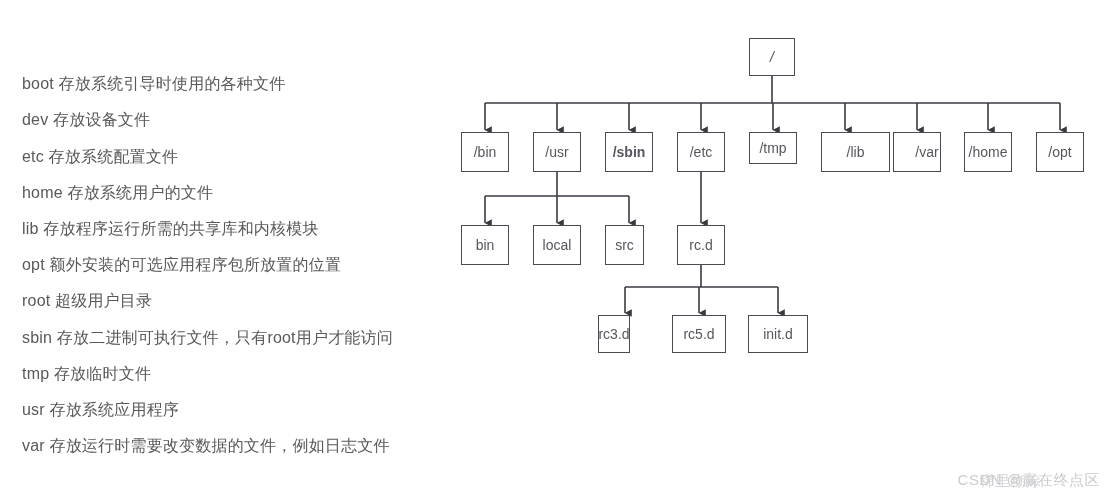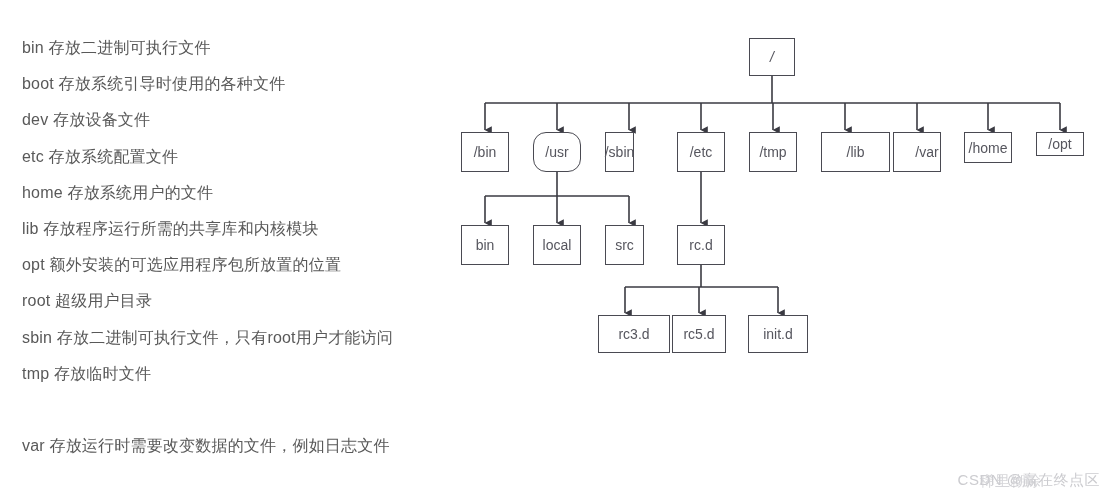--- a/index.html
+++ b/index.html
@@ -80,30 +80,30 @@
     left: 22px;
     top: 1px;
     color: #cfcfd3;
     opacity: 0.9;
   }
 </style>
 </head>
 <body>
 
 <div id="desc-list">
-    <div class="desc-line" style="top: 38px;">bin 存放二进制可执行文件</div>
     <div class="desc-line" style="top: 74.2px;">boot 存放系统引导时使用的各种文件</div>
     <div class="desc-line" style="top: 110.4px;">dev 存放设备文件</div>
     <div class="desc-line" style="top: 146.6px;">etc 存放系统配置文件</div>
     <div class="desc-line" style="top: 182.8px;">home 存放系统用户的文件</div>
     <div class="desc-line" style="top: 219px;">lib 存放程序运行所需的共享库和内核模块</div>
     <div class="desc-line" style="top: 255.2px;">opt 额外安装的可选应用程序包所放置的位置</div>
     <div class="desc-line" style="top: 327.6px;">sbin 存放二进制可执行文件，只有root用户才能访问</div>
     <div class="desc-line" style="top: 291.4px;">root 超级用户目录</div>
     <div class="desc-line" style="top: 363.8px;">tmp 存放临时文件</div>
+    <div class="desc-line" style="top: 400px;">usr 存放系统应用程序</div>
     <div class="desc-line" style="top: 436.2px;">var 存放运行时需要改变数据的文件，例如日志文件</div>
   </div>
 
 <div id="tree">
   <svg id="svg-edges" viewBox="0 0 1108 494">
     <defs>
       <marker id="arrow" markerWidth="9" markerHeight="9" refX="4.2" refY="7.4" orient="auto" markerUnits="userSpaceOnUse">
         <path d="M0.4,0.6 L4.2,7.8 L8.0,0.6 Z" fill="#3a3a42"></path>
       </marker>
     </defs>
@@ -127,33 +127,33 @@
         <path d="M701,172 L701,223" marker-end="url(#arrow)"></path>
         <path d="M701,265 L701,287"></path>
         <path d="M625,287 L778,287"></path>
         <path d="M625,287 L625,313" marker-end="url(#arrow)"></path>
         <path d="M699,287 L699,313" marker-end="url(#arrow)"></path>
         <path d="M778,287 L778,313" marker-end="url(#arrow)"></path>
       </g>
   </svg>
 <div class="node root" style="left: 749px; top: 38px; width: 46px; height: 38px;">/</div>
     <div class="node" style="left: 461px; top: 132px; width: 48px; height: 40px;">/bin</div>
-    <div class="node" style="left: 533px; top: 132px; width: 48px; height: 40px; border-radius: 13px;">/usr</div>
-    <div class="node" style="left: 605px; top: 132px; width: 29px; height: 40px;">/sbin</div>
+    <div class="node" style="left: 533px; top: 132px; width: 48px; height: 40px;">/usr</div>
+    <div class="node" style="left: 605px; top: 132px; width: 48px; height: 40px; font-weight: bold;">/sbin</div>
     <div class="node" style="left: 677px; top: 132px; width: 48px; height: 40px;">/etc</div>
-    <div class="node" style="left: 749px; top: 132px; width: 48px; height: 40px;">/tmp</div>
+    <div class="node" style="left: 749px; top: 132px; width: 48px; height: 32px;">/tmp</div>
     <div class="node" style="left: 821px; top: 132px; width: 69px; height: 40px;">/lib</div>
     <div class="node" style="left: 893px; top: 132px; width: 48px; height: 40px; padding-left: 20px;">/var</div>
-    <div class="node" style="left: 964px; top: 132px; width: 48px; height: 31px;">/home</div>
-    <div class="node" style="left: 1036px; top: 132px; width: 48px; height: 24px;">/opt</div>
+    <div class="node" style="left: 964px; top: 132px; width: 48px; height: 40px;">/home</div>
+    <div class="node" style="left: 1036px; top: 132px; width: 48px; height: 40px;">/opt</div>
     <div class="node" style="left: 461px; top: 225px; width: 48px; height: 40px;">bin</div>
     <div class="node" style="left: 533px; top: 225px; width: 48px; height: 40px;">local</div>
     <div class="node" style="left: 605px; top: 225px; width: 39px; height: 40px;">src</div>
     <div class="node" style="left: 677px; top: 225px; width: 48px; height: 40px;">rc.d</div>
-    <div class="node" style="left: 598px; top: 315px; width: 72px; height: 38px;">rc3.d</div>
+    <div class="node" style="left: 598px; top: 315px; width: 32px; height: 38px;">rc3.d</div>
     <div class="node" style="left: 672px; top: 315px; width: 54px; height: 38px;">rc5.d</div>
     <div class="node" style="left: 748px; top: 315px; width: 60px; height: 38px;">init.d</div>
   </div>
 
 <div id="watermark">
   <span>CSDN @赢在终点区</span>
   <span class="wm-b">稀里糊涂</span>
 </div>
 
 </body></html>

